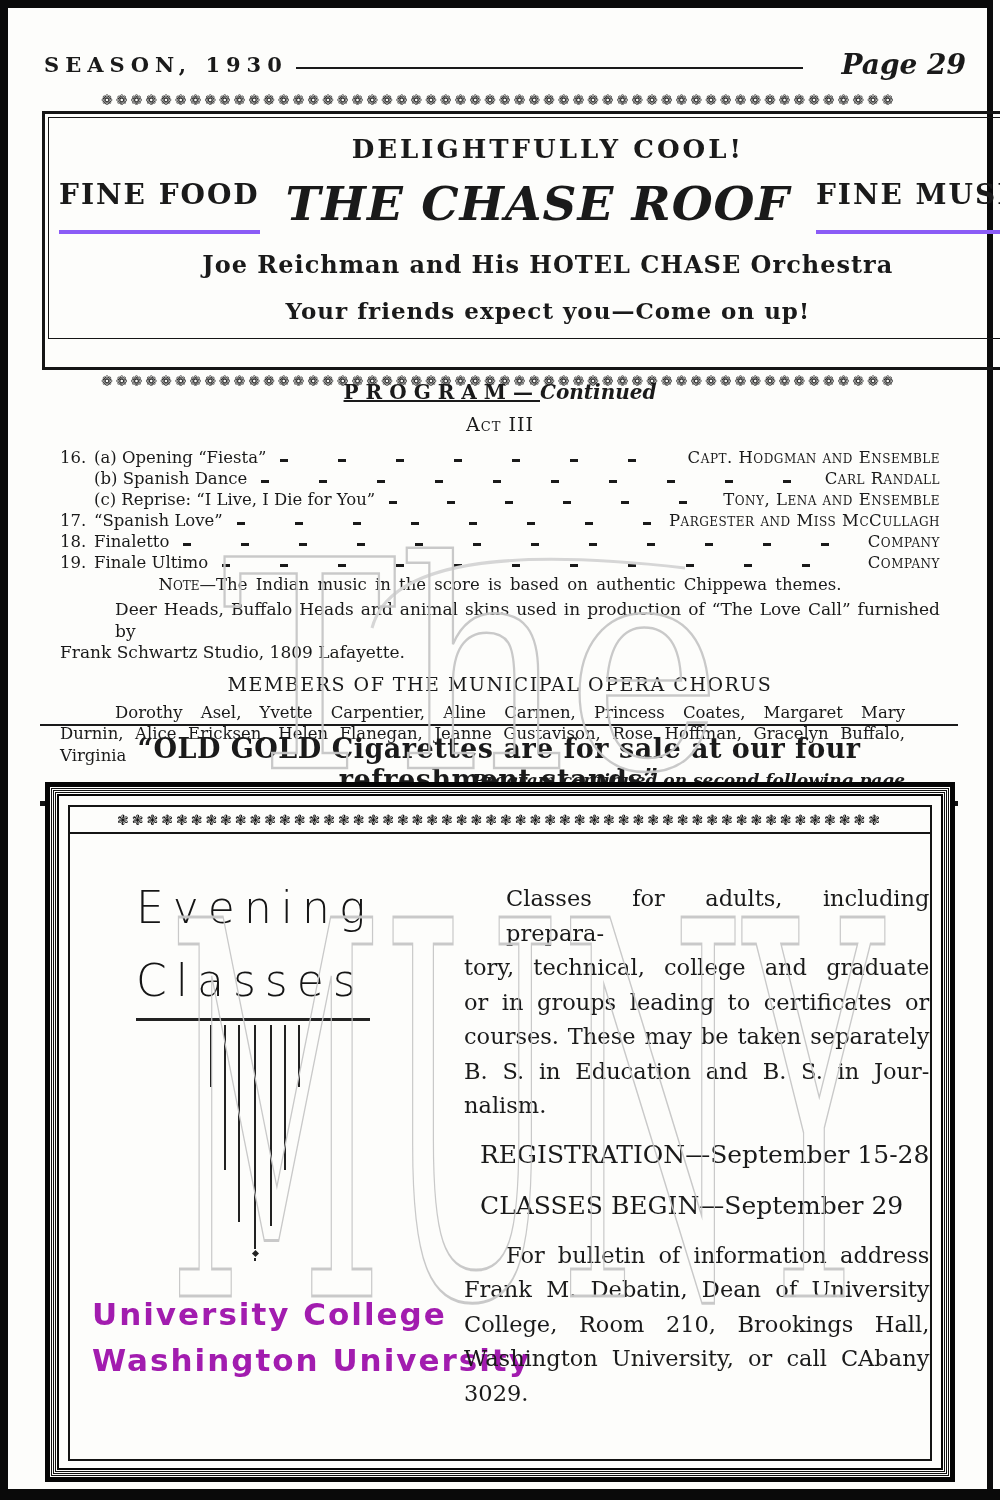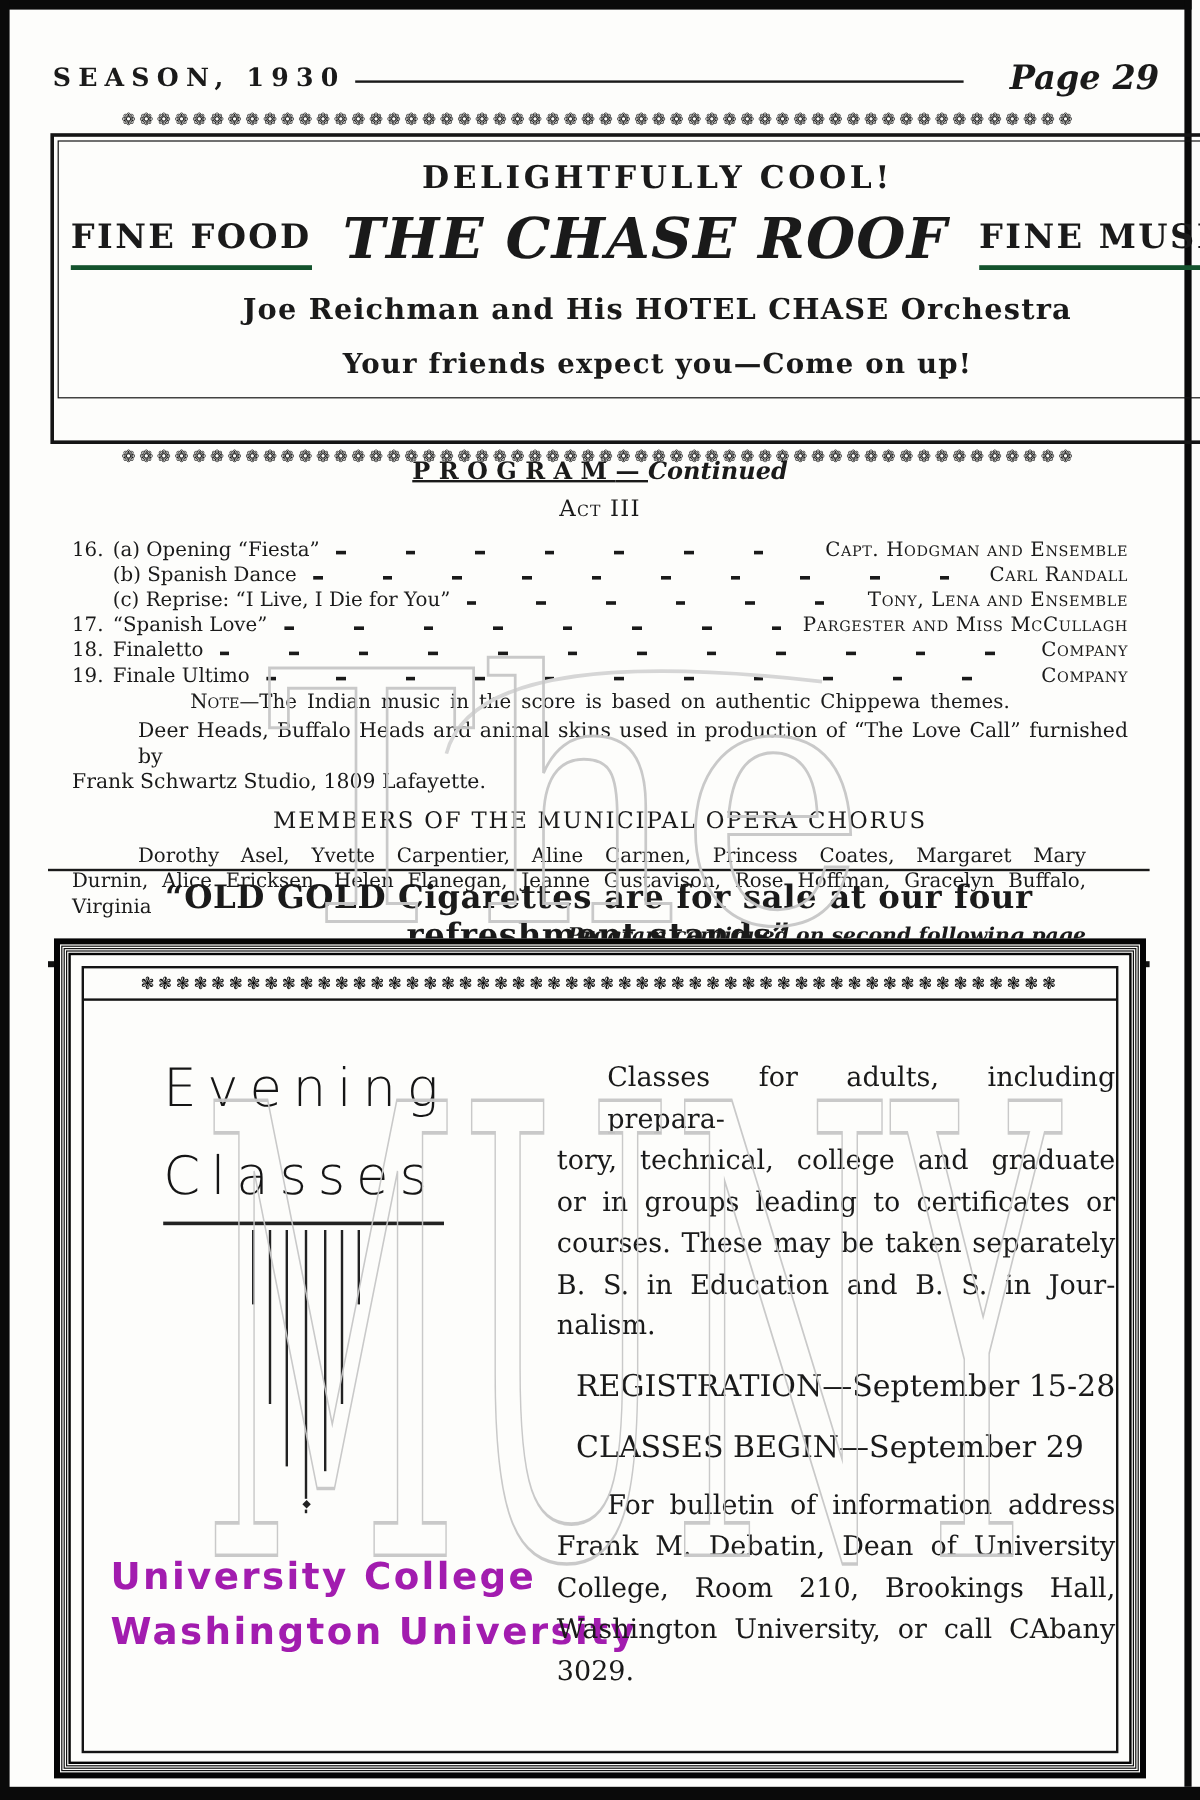--- a/index.html
+++ b/index.html
@@ -27,22 +27,22 @@
   .orn-col{font-family:"DejaVu Sans",sans-serif;font-size:12px;line-height:14.5px;
     width:16px;word-break:break-all;overflow:hidden;color:#111;text-align:center;}
 
   
   .chase{position:absolute;left:40px;top:90px;width:918px;}
   .chase-mid{display:flex;align-items:stretch;}
   .chase-box-outer{flex:1;border:3px solid #151515;margin:1px 2px;}
   .chase-box-inner{border:1px solid #151515;margin:3px;padding:16px 10px 14px;text-align:center;}
   .chase-cool{font-weight:bold;font-size:26px;letter-spacing:3px;}
   .chase-row{display:flex;justify-content:center;align-items:center;gap:26px;margin-top:14px;}
-  .chase-side{font-weight:bold;font-size:28px;letter-spacing:2px;border-bottom:4px solid #14532d;
-    padding-bottom:7px;white-space:nowrap;}
+  .chase-side{font-weight:bold;font-size:28px;letter-spacing:2px;border-bottom:4px solid #8b5cf6;
+    padding-bottom:19px;white-space:nowrap;}
   .chase-title{font-weight:bold;font-size:47px;letter-spacing:1px;white-space:nowrap;margin-top:-6px;font-style:italic;}
   .chase-line2{font-weight:bold;font-size:24px;letter-spacing:1px;margin-top:16px;}
   .chase-line3{font-weight:bold;font-size:23px;letter-spacing:1px;margin-top:18px;}
 
   
   .program{position:absolute;left:60px;top:380px;width:880px;}
   .prog-title{text-align:center;font-size:20px;}
   .prog-title .caps{font-weight:bold;letter-spacing:7px;text-decoration:underline;}
   .prog-title .cont{font-weight:bold;font-style:italic;}
   .act{text-align:center;font-variant:small-caps;font-size:19px;margin-top:9px;letter-spacing:1px;}

